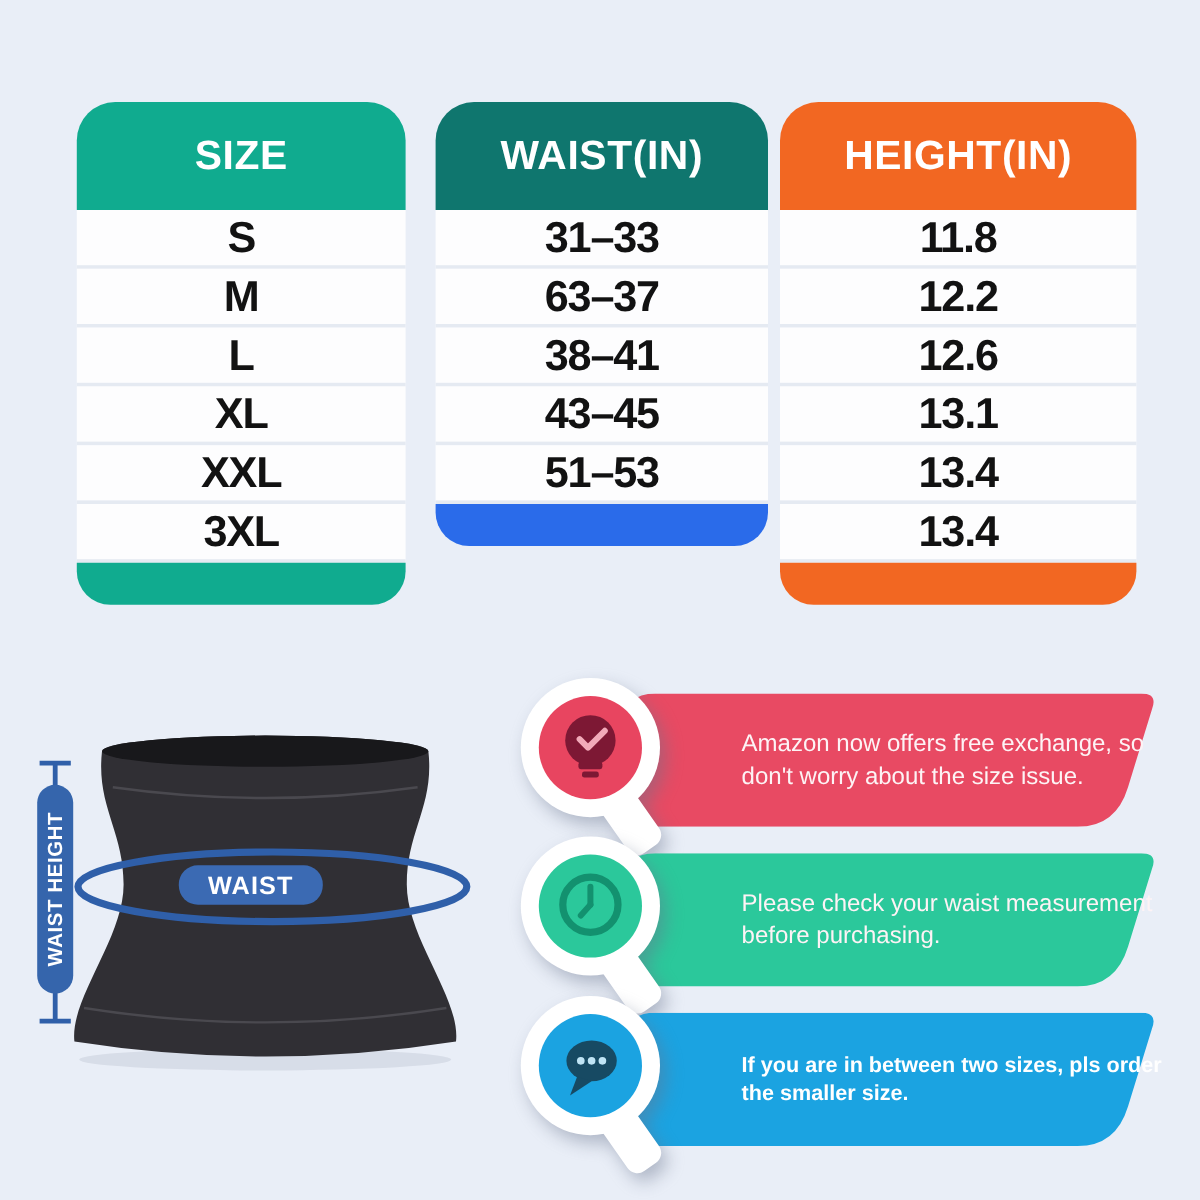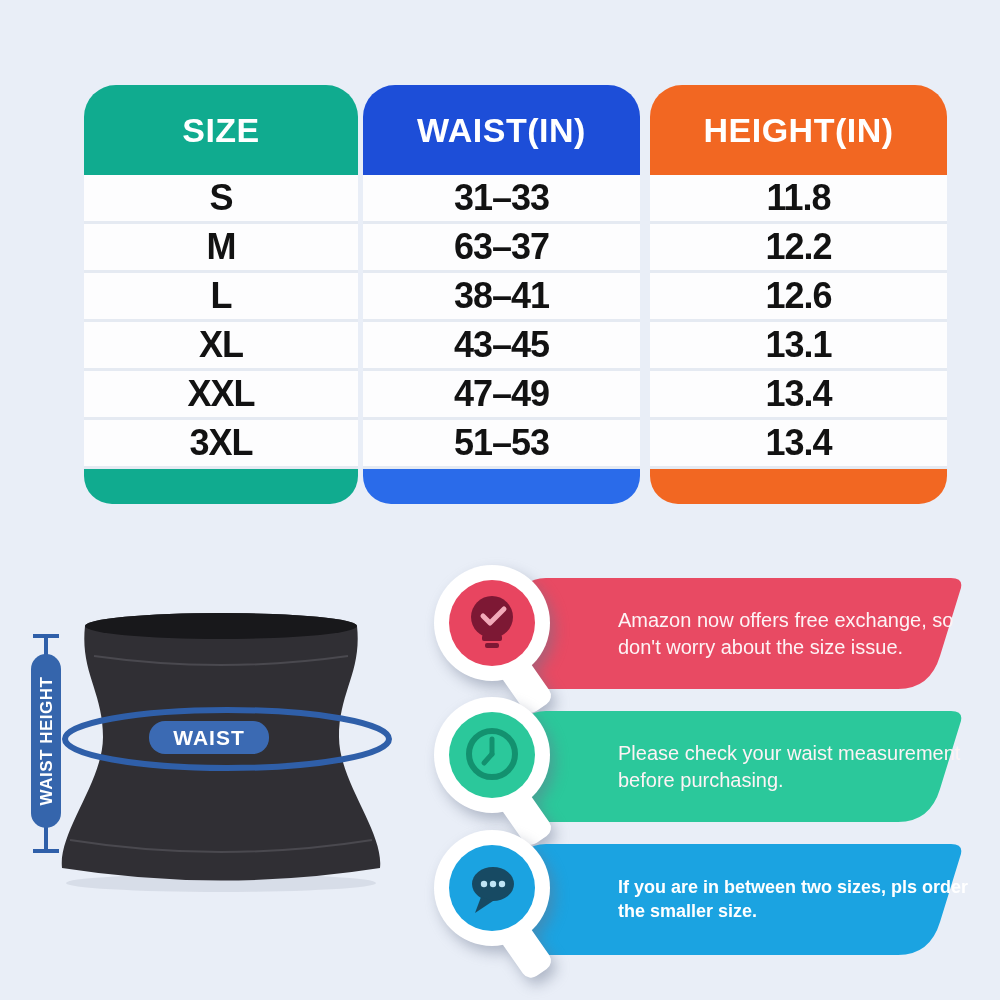--- a/index.html
+++ b/index.html
@@ -3,30 +3,30 @@
 <meta charset="utf-8">
 <style>
   html,body{margin:0;padding:0;}
   .page{
     position:relative;width:1000px;height:1000px;overflow:hidden;
     background:#e9eef7;
     font-family:"Liberation Sans",sans-serif;
   }
   
   .col{position:absolute;top:85px;display:flex;flex-direction:column;}
-  .col-size{left:84px;width:274px;}
+  .col-size{left:64px;width:274px;}
   .col-waist{left:363px;width:277px;}
   .col-height{left:650px;width:297px;}
   .col-head{
     height:90px;border-radius:32px 32px 0 0;
     display:flex;align-items:center;justify-content:center;
     color:#fff;font-size:34px;font-weight:bold;letter-spacing:.5px;
   }
   .head-size{background:#10ab8f;}
-  .head-waist{background:#1d4ed8;}
+  .head-waist{background:#0f766e;}
   .head-height{background:#f26722;}
   .cell{
     height:46px;background:#fdfdfe;border-bottom:3px solid #e5eaf2;
     display:flex;align-items:center;justify-content:center;
     font-size:36px;font-weight:bold;color:#121212;letter-spacing:-1px;
   }
   .col-foot{height:35px;border-radius:0 0 28px 28px;}
   .foot-size{background:#10ab8f;}
   .foot-waist{background:#2a6bea;}
   .foot-height{background:#f26722;}
@@ -76,21 +76,20 @@
     <div class="cell">3XL</div>
     <div class="col-foot foot-size"></div>
   </div>
 
   <div class="col col-waist">
     <div class="col-head head-waist">WAIST(IN)</div>
     <div class="cell">31–33</div>
     <div class="cell">63–37</div>
     <div class="cell">38–41</div>
     <div class="cell">43–45</div>
-    <div class="cell">47–49</div>
     <div class="cell">51–53</div>
     <div class="col-foot foot-waist"></div>
   </div>
 
   <div class="col col-height">
     <div class="col-head head-height">HEIGHT(IN)</div>
     <div class="cell">11.8</div>
     <div class="cell">12.2</div>
     <div class="cell">12.6</div>
     <div class="cell">13.1</div>

